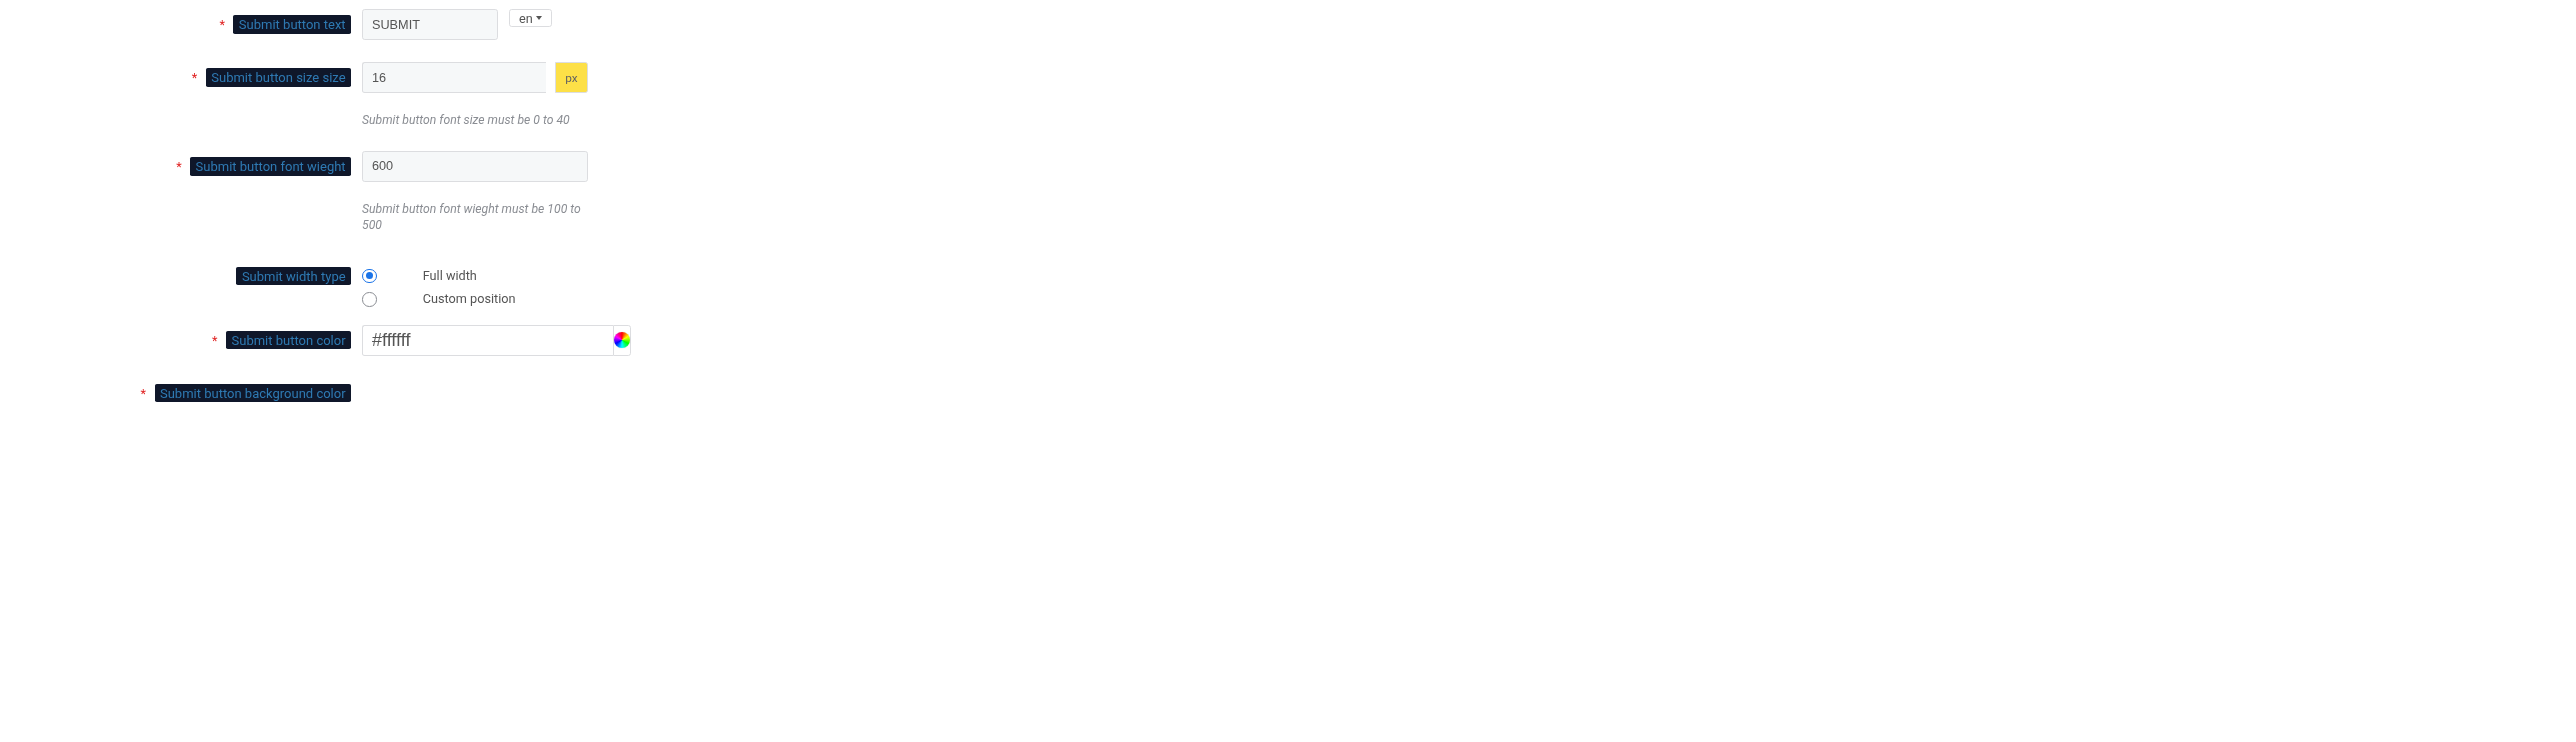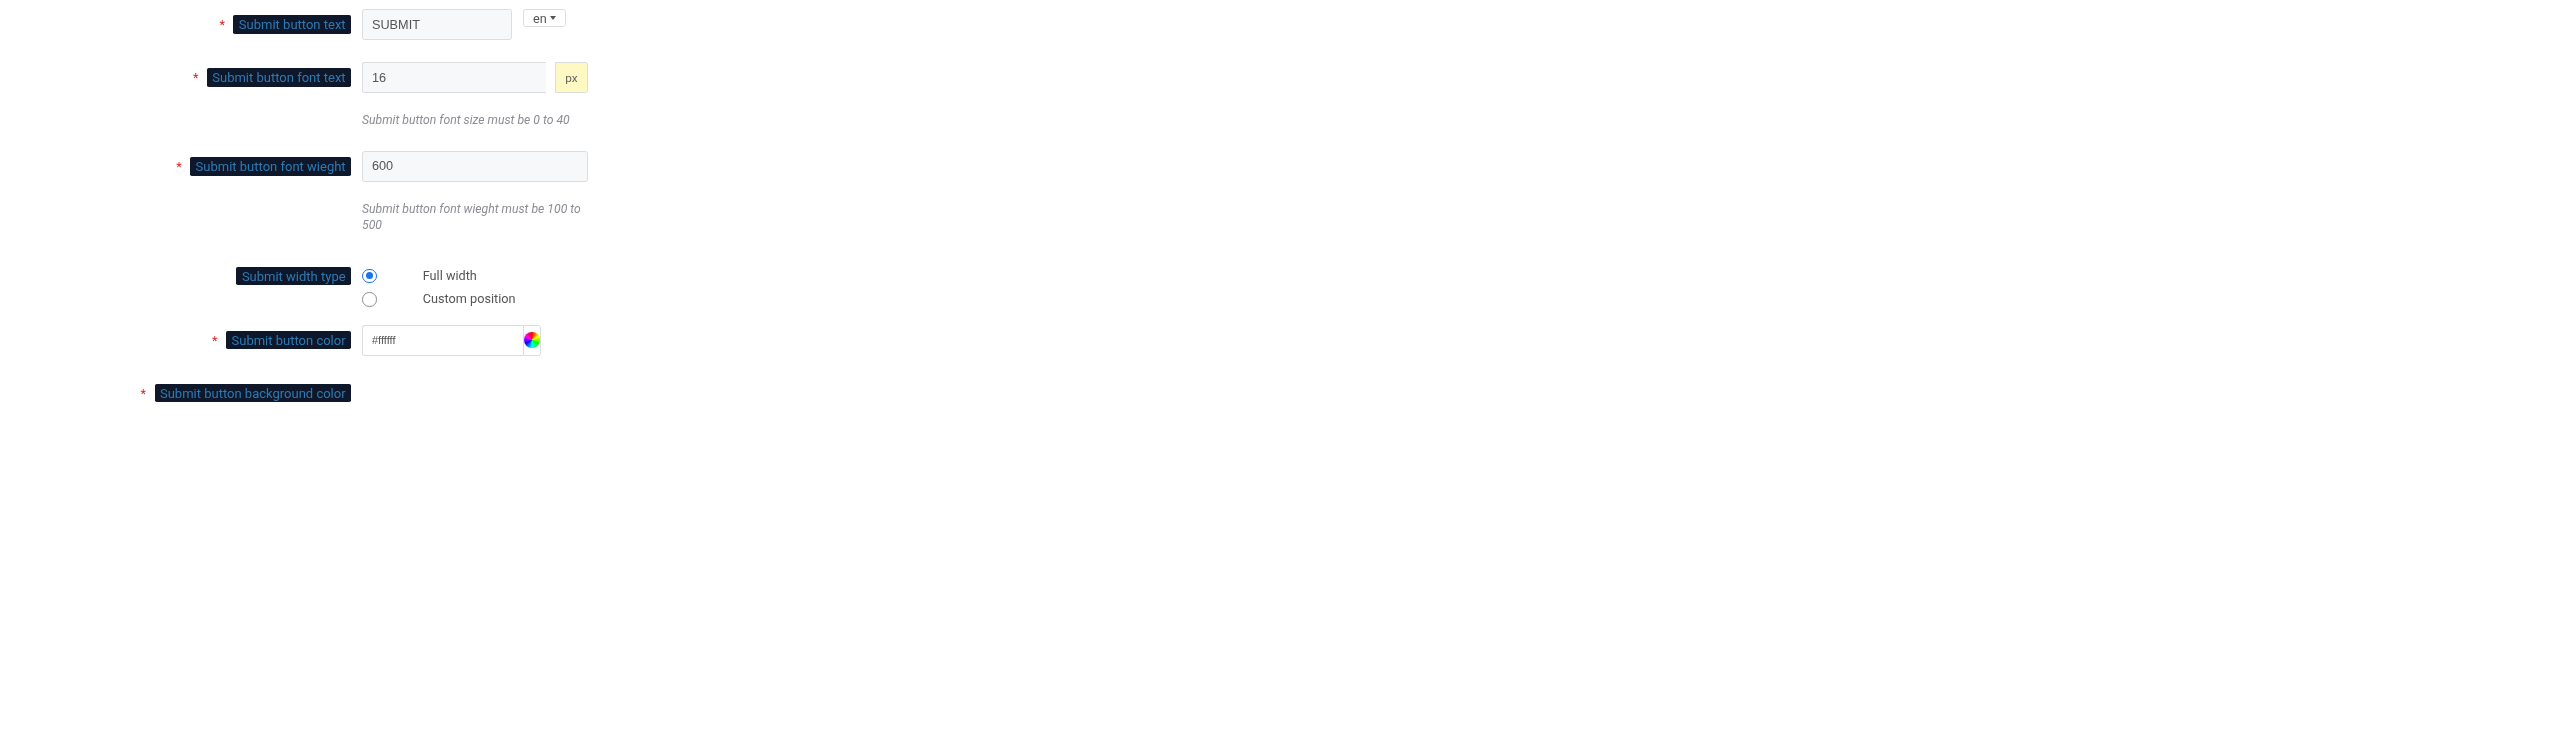--- a/index.html
+++ b/index.html
@@ -52,21 +52,21 @@
   .text-input {
     height: 31px;
     border: 0.9px solid #dcdde0;
     border-radius: 2.7px;
     padding: 0 9px;
     font-size: 12.7px;
     color: #555;
     background: #f6f8f9;
     outline: none;
   }
-  .text-input.w-text { width: 150px; }
+  .text-input.w-text { width: 136px; }
   .text-input.w-big  { width: 226px; }
   .lang-select {
     height: 18px;
     border: 0.9px solid #dcdde0;
     border-radius: 2.7px;
     background: #fff;
     display: flex;
     align-items: center;
     gap: 3.6px;
     padding: 0 9px;
@@ -91,21 +91,21 @@
     border-top-right-radius: 0;
     border-bottom-right-radius: 0;
     border-right: none;
   }
   .unit-addon {
     width: 33px;
     height: 31px;
     border: 0.9px solid #dcdde0;
     border-top-right-radius: 2.7px;
     border-bottom-right-radius: 2.7px;
-    background: #fef9c3;
+    background: #fde047;
     display: flex;
     align-items: center;
     justify-content: center;
     color: #626262;
     font-size: 11.8px;
   }
   .help-text {
     color: #8a8d93;
     font-style: italic;
     font-size: 12.2px;
@@ -147,21 +147,21 @@
     width: 172px;
   }
   .color-input {
     flex: 1;
     height: 31px;
     border: 0.9px solid #dcdde0;
     border-right: none;
     border-top-left-radius: 2.7px;
     border-bottom-left-radius: 2.7px;
     padding: 0 9px;
-    font-size: 11px;
+    font-size: 18px;
     outline: none;
     background: #fff;
     color: #555;
   }
   .color-input.blue {
     background: #2b9fe4;
     color: #fff;
   }
   .color-swatch-btn {
     width: 34px;
@@ -201,21 +201,21 @@
           <span>en</span>
           <span class="caret"></span>
         </div>
       </div>
     </div>
   </div>
 
   <div class="form-row">
     <div class="label-col">
       <span class="req-star">*</span>
-      <span class="field-label">Submit button font text</span>
+      <span class="field-label">Submit button size size</span>
     </div>
     <div class="input-col">
       <div class="unit-group">
         <input type="text" class="text-input" value="16" style="">
         <div class="unit-addon">px</div>
       </div>
       <div class="help-text">Submit button font size must be 0 to 40</div>
     </div>
   </div>
 

